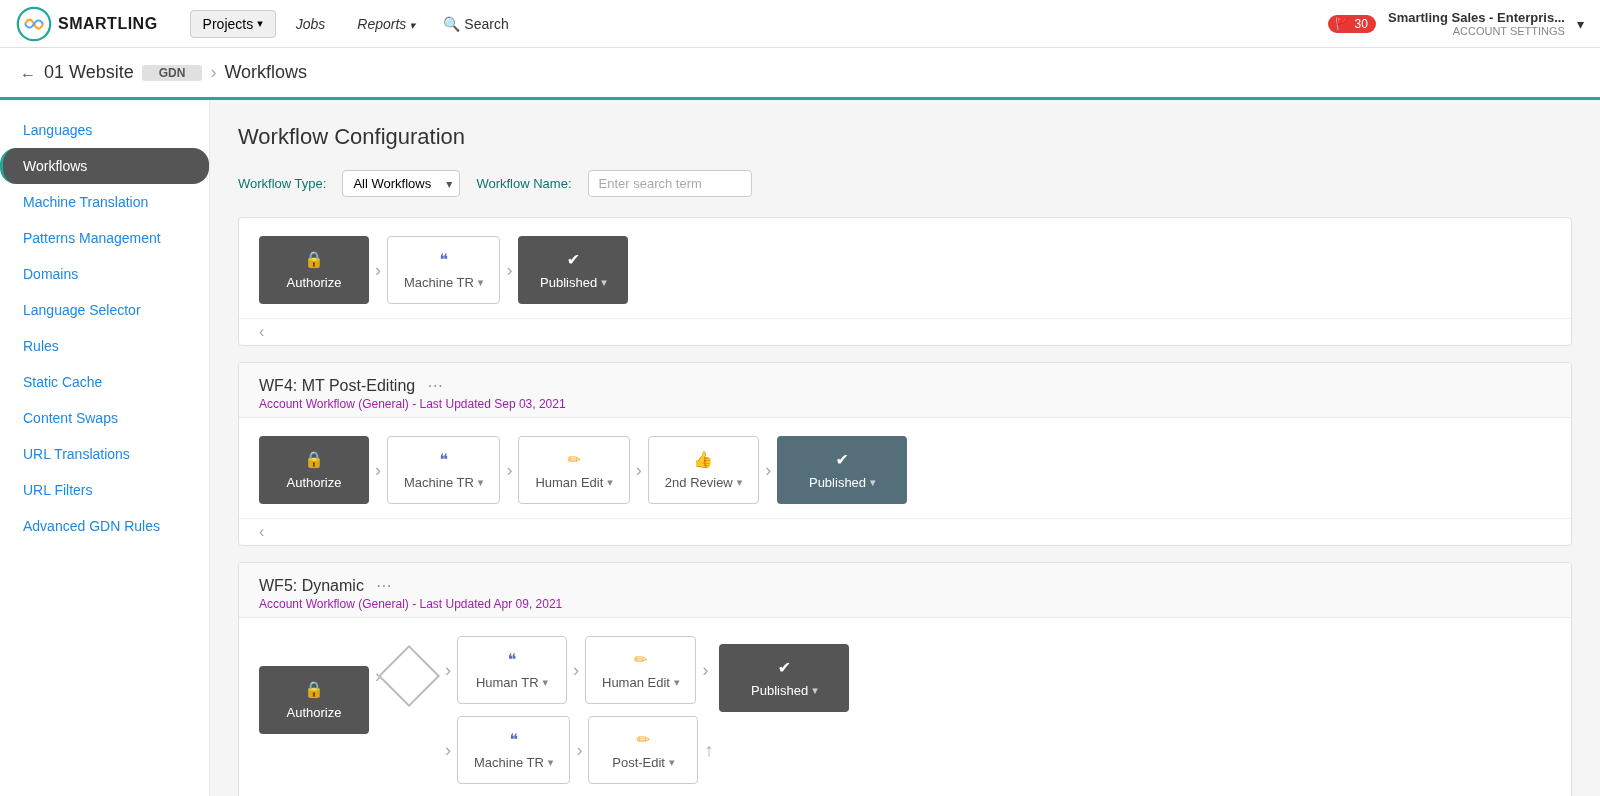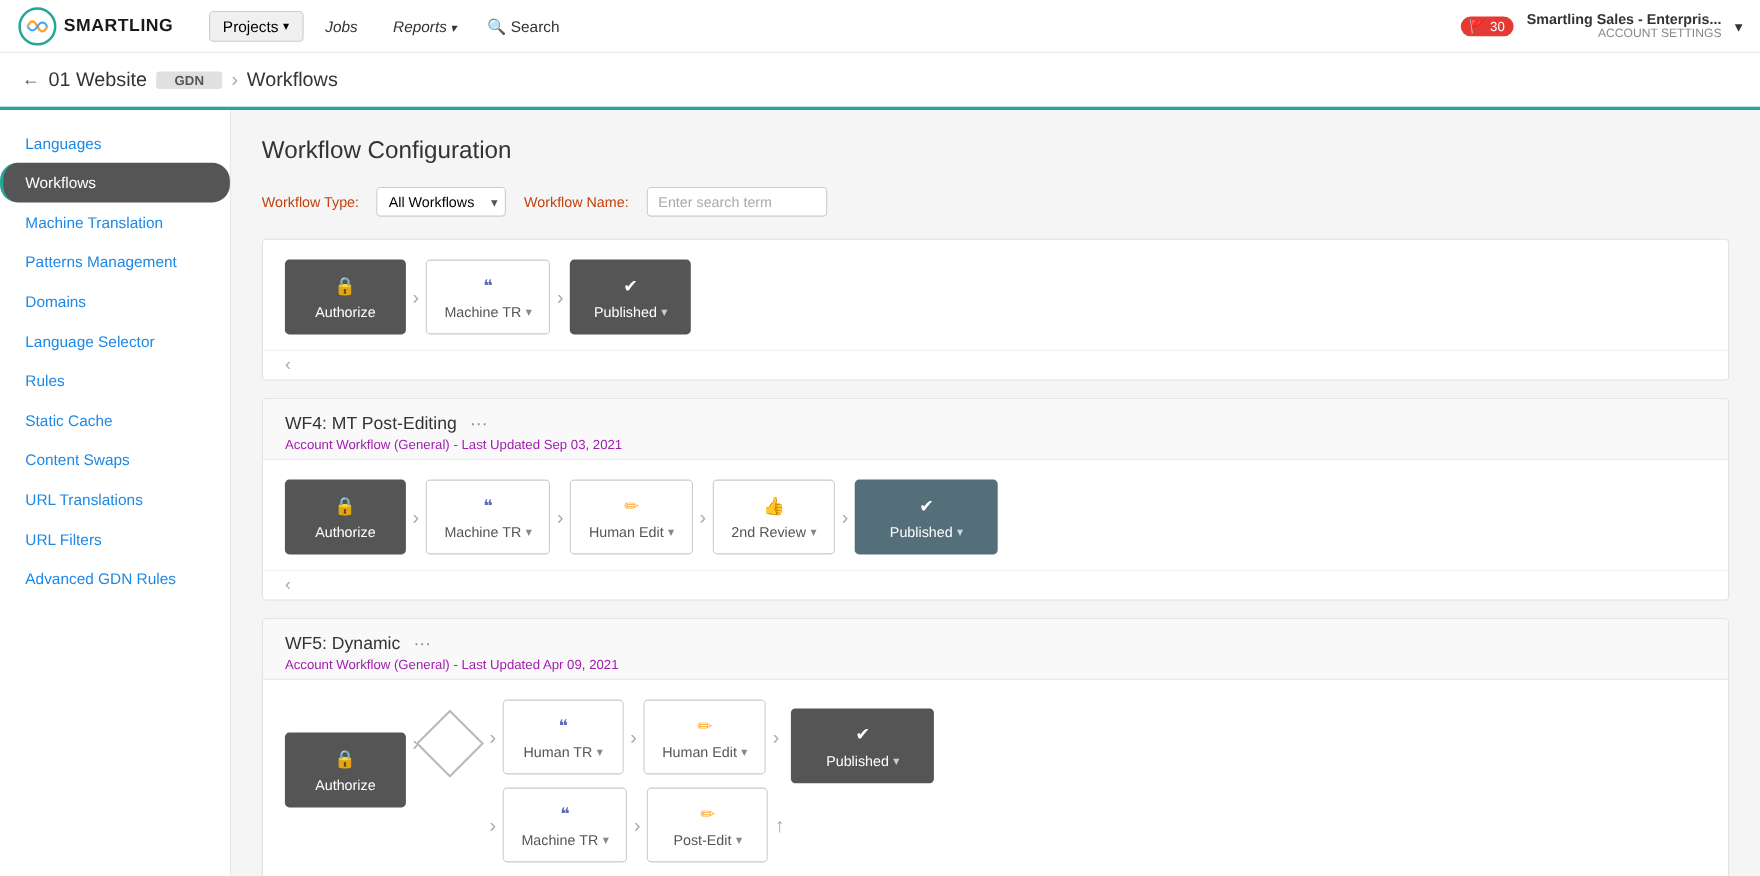--- a/index.html
+++ b/index.html
@@ -116,21 +116,21 @@
     .content { flex: 1; padding: 24px 28px; overflow-x: auto; }
     .page-title { font-size: 22px; font-weight: 400; color: #333; margin-bottom: 20px; }
 
     
     .filter-bar {
       display: flex;
       align-items: center;
       gap: 16px;
       margin-bottom: 20px;
     }
-    .filter-label { font-size: 13px; color: #c2410c; }
+    .filter-label { font-size: 13px; color: #0f766e; }
     .filter-select {
       border: 1px solid #ccc;
       border-radius: 4px;
       padding: 5px 28px 5px 10px;
       font-size: 13px;
       background: #fff;
       appearance: none;
       cursor: pointer;
       position: relative;
     }

